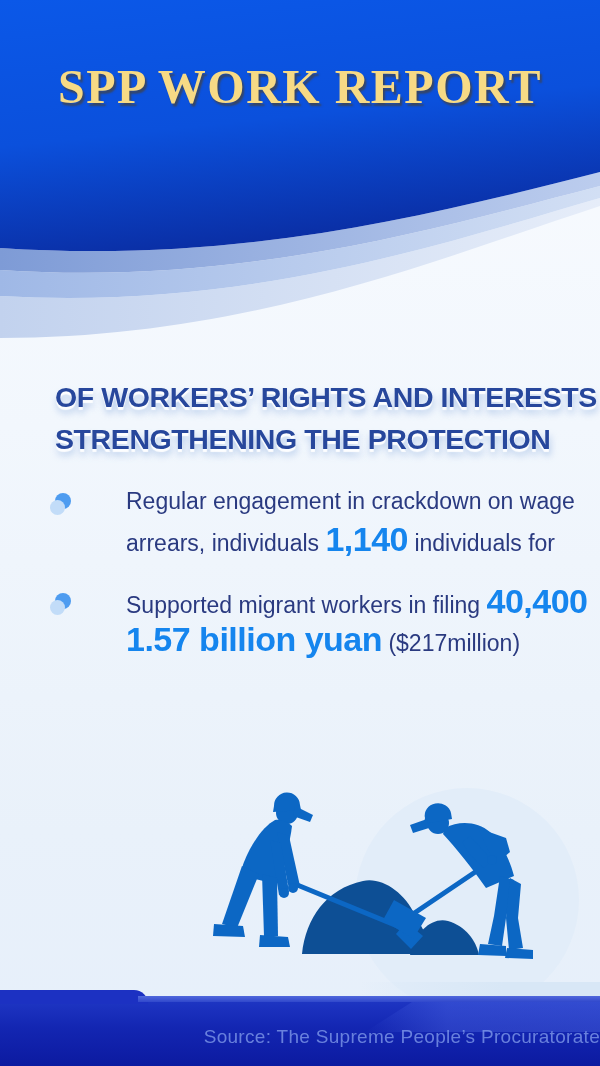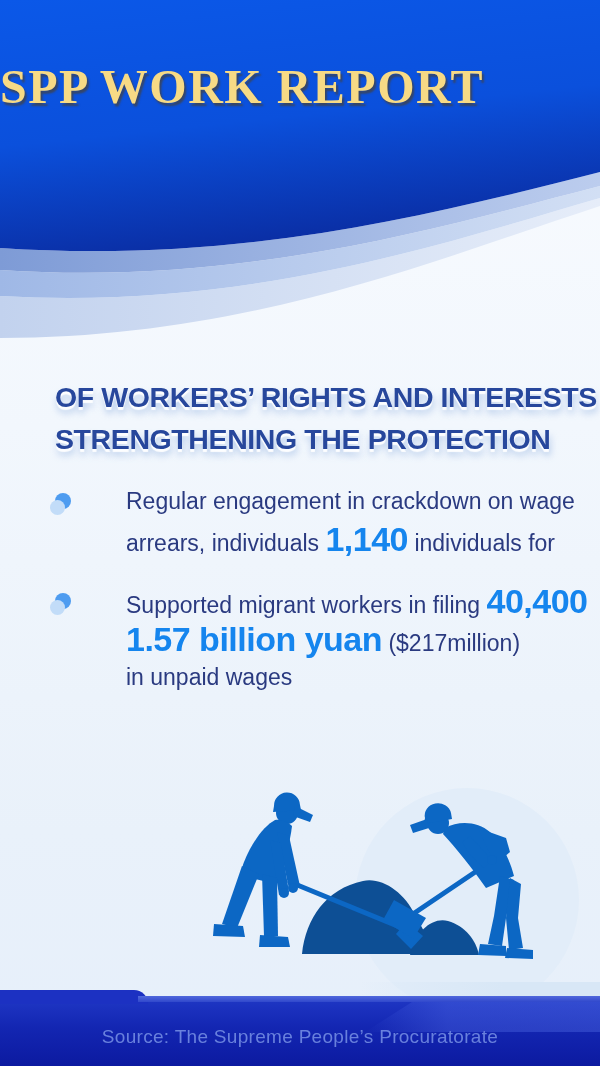--- a/index.html
+++ b/index.html
@@ -4,21 +4,21 @@
 <style>
   html,body{margin:0;padding:0;background:#dfe8f2;}
   .page{
     position:relative;width:600px;height:1066px;margin:0 auto;overflow:hidden;
     background:linear-gradient(180deg,#fafcff 0%,#f2f7fd 40%,#e9f1fa 78%,#e6effa 100%);
     font-family:"Liberation Sans",sans-serif;
   }
   
   .header-svg{position:absolute;top:0;left:0;display:block;}
   .title-block{
-    position:absolute;top:60px;left:0;width:600px;
+    position:absolute;top:60px;left:0;width:600px;text-align:center;
     font-family:"Liberation Serif",serif;font-weight:bold;
     font-size:48px;line-height:53px;letter-spacing:1.5px;color:#f7da85;
     text-shadow:2px 3px 2px rgba(90,60,5,0.55);
   }
   
   .section-heading{
     position:absolute;left:55px;top:376px;
     font-size:28.5px;font-weight:bold;line-height:42px;letter-spacing:-0.4px;
     color:#27479c;white-space:nowrap;
     text-shadow:0 3px 1px rgba(255,255,255,0.95),1px 6px 7px rgba(150,180,225,0.75);
@@ -58,21 +58,21 @@
   .footer-notch{
     position:absolute;left:0;top:-6px;width:148px;height:14px;
     background:#1c31c2;border-radius:0 16px 0 0;
   }
   .footer-sheen{
     position:absolute;right:0;top:6px;width:235px;height:30px;
     background:linear-gradient(90deg,rgba(90,115,235,0) 0%,rgba(90,118,238,0.32) 35%,rgba(96,124,240,0.32) 100%);
     clip-path:polygon(20% 0,100% 0,100% 100%,0 100%);
   }
   .footer-text{
-    position:absolute;left:0;top:30px;width:600px;text-align:center;
+    position:absolute;left:0;top:30px;width:600px;text-align:right;
     font-size:19px;letter-spacing:0.3px;color:rgba(130,155,235,0.78);
   }
 </style>
 </head>
 <body>
 
 <div class="page">
 
   <svg class="header-svg" width="600" height="350" viewBox="0 0 600 350" aria-hidden="true">
     <defs>
@@ -121,21 +121,20 @@
       </div>
     </div>
 
     <div class="bullet">
       <div class="dot-col">
           <span class="dot"></span>
         </div>
       <div class="bullet-text">
         <div class="bline"><span class="t">Supported migrant workers in filing </span><span class="hl">40,400</span></div>
         <div class="bline"><span class="hl">1.57 billion yuan</span><span class="t"> ($217million)</span></div>
-        <div class="bline"><span class="t">in unpaid wages</span></div>
       </div>
     </div>
 
   </div>
 
   <svg class="illus" width="420" height="232" viewBox="0 0 420 232" aria-hidden="true">
     <circle cx="287" cy="132" r="112" fill="#e2edf9"></circle>
 
     <path fill="#0d4f95" d="M122,186 C126,150 146,121 183,113 C202,109 224,124 235,147 C243,161 250,174 254,186 Z"></path>
     <path fill="#0d4f95" d="M230,187 C236,163 252,149 268,153 C285,158 296,172 299,187 Z"></path>

